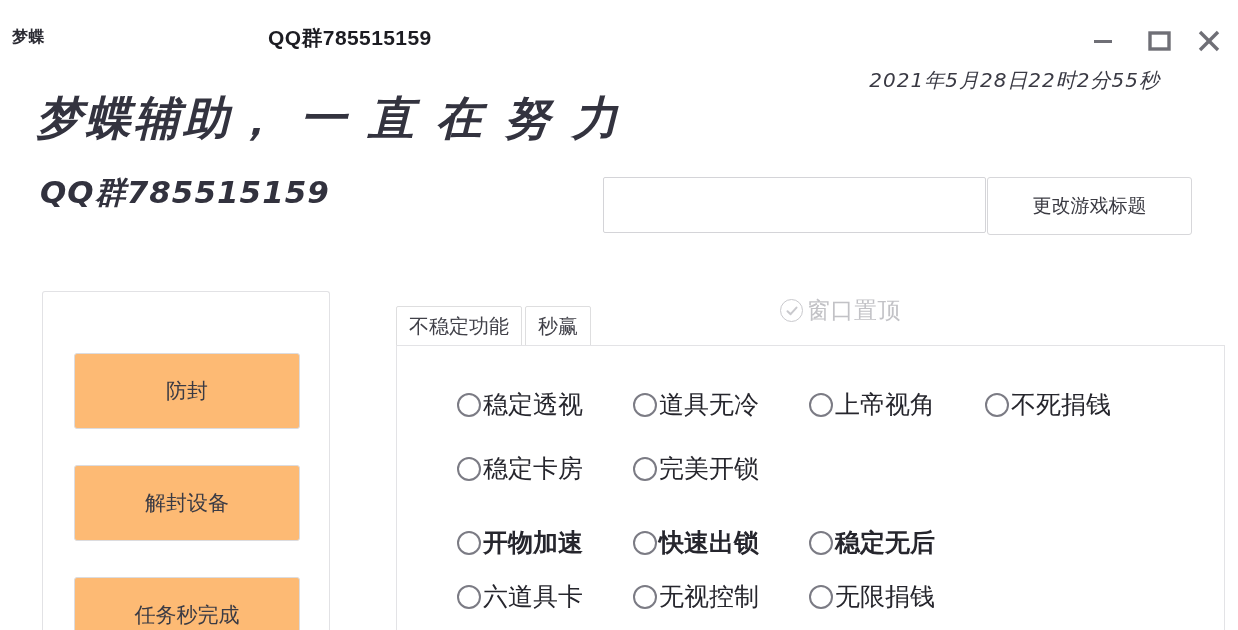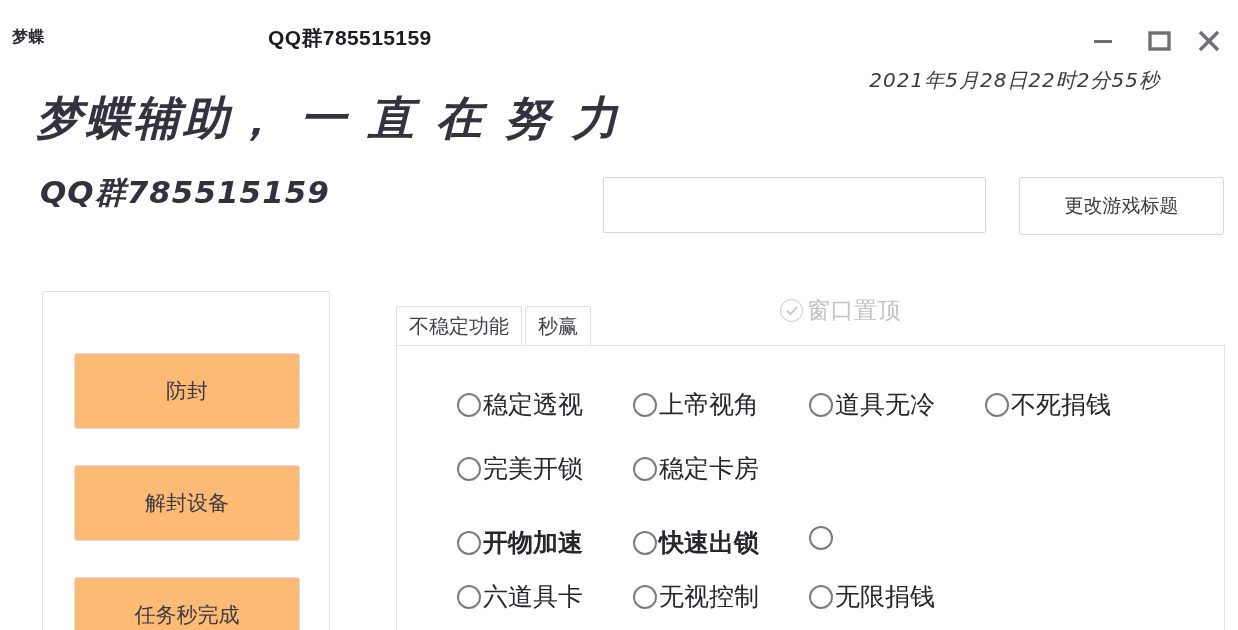--- a/index.html
+++ b/index.html
@@ -119,21 +119,21 @@
     border-radius: 2px;
     background: #ffffff;
     font-family: "Liberation Sans", sans-serif;
     font-size: 17px;
     color: #333;
     padding: 0 10px;
     outline: none;
   }
   #change-title-button {
     position: absolute;
-    left: 1019px;
+    left: 987px;
     top: 177px;
     width: 205px;
     height: 58px;
     box-sizing: border-box;
     border: 1px solid #d7d7da;
     border-radius: 3px;
     background: #ffffff;
     font-family: Liberation Sans, sans-serif;
     font-size: 19px;
     color: #3a3a42;
@@ -353,54 +353,55 @@
 
   <div id="tab-panel">
 
     <div class="option-row" id="option-row-0">
       <label class="option">
         <span class="radio"></span>
         <span class="opt-label">稳定透视</span>
       </label>
       <label class="option">
         <span class="radio"></span>
+        <span class="opt-label">道具无冷</span>
+      </label>
+      <label class="option">
+        <span class="radio"></span>
         <span class="opt-label">上帝视角</span>
       </label>
       <label class="option">
         <span class="radio"></span>
-        <span class="opt-label">道具无冷</span>
-      </label>
-      <label class="option">
-        <span class="radio"></span>
         <span class="opt-label">不死捐钱</span>
       </label>
     </div>
 
     <div class="option-row" id="option-row-1">
       <label class="option">
         <span class="radio"></span>
+        <span class="opt-label">稳定卡房</span>
+      </label>
+      <label class="option">
+        <span class="radio"></span>
         <span class="opt-label">完美开锁</span>
       </label>
-      <label class="option">
-        <span class="radio"></span>
-        <span class="opt-label">稳定卡房</span>
-      </label>
     </div>
 
     <div class="option-row" id="option-row-2">
       <label class="option">
         <span class="radio"></span>
         <span class="opt-label">开物加速</span>
       </label>
       <label class="option">
         <span class="radio"></span>
         <span class="opt-label">快速出锁</span>
       </label>
       <label class="option">
         <span class="radio"></span>
+        <span class="opt-label">稳定无后</span>
       </label>
     </div>
 
     <div class="option-row" id="option-row-3">
       <label class="option">
         <span class="radio"></span>
         <span class="opt-label">六道具卡</span>
       </label>
       <label class="option">
         <span class="radio"></span>

